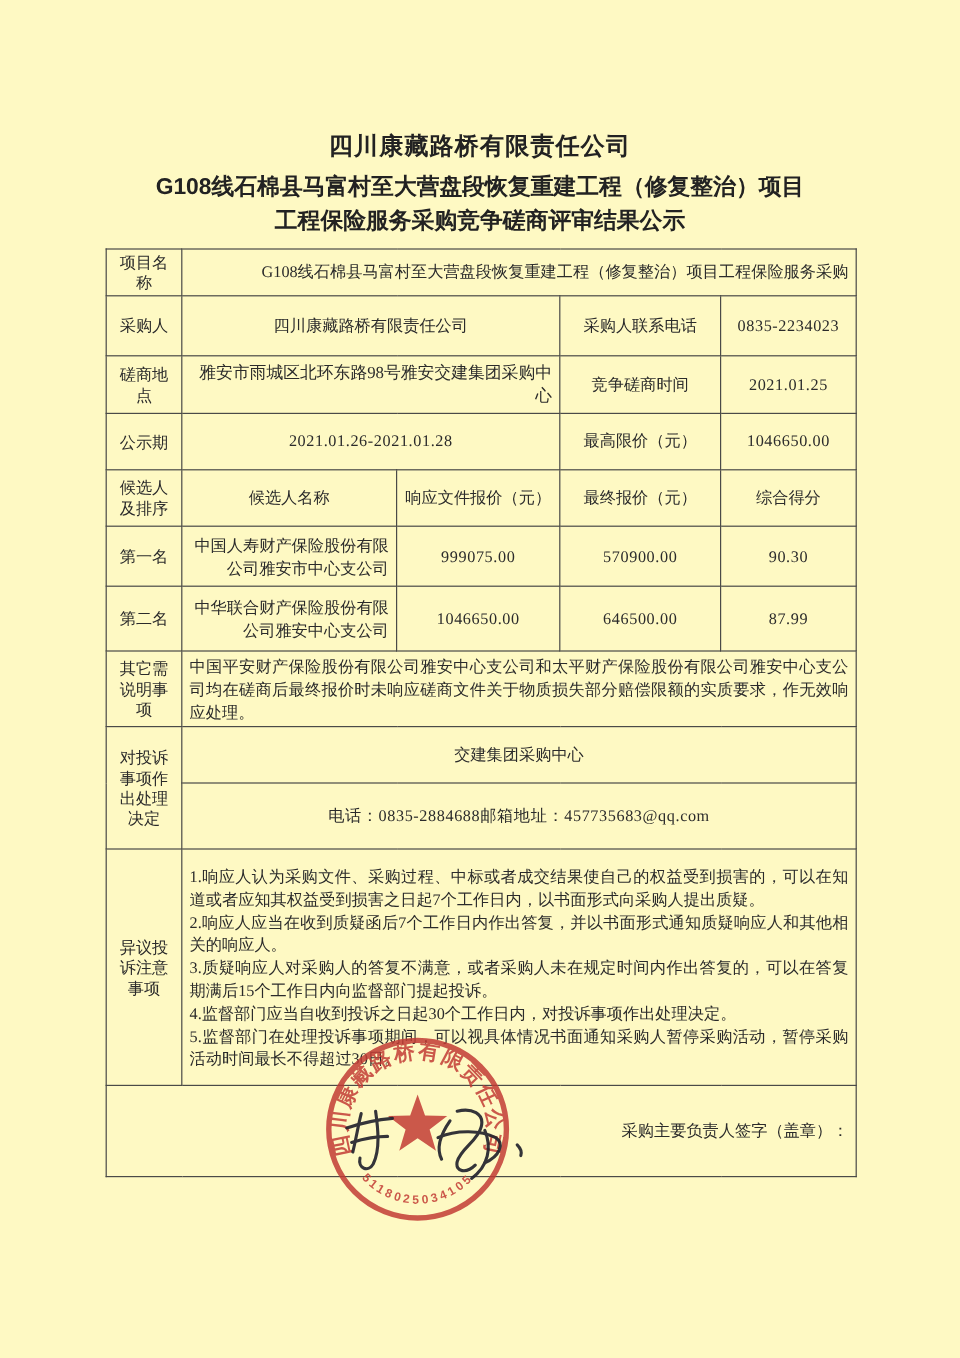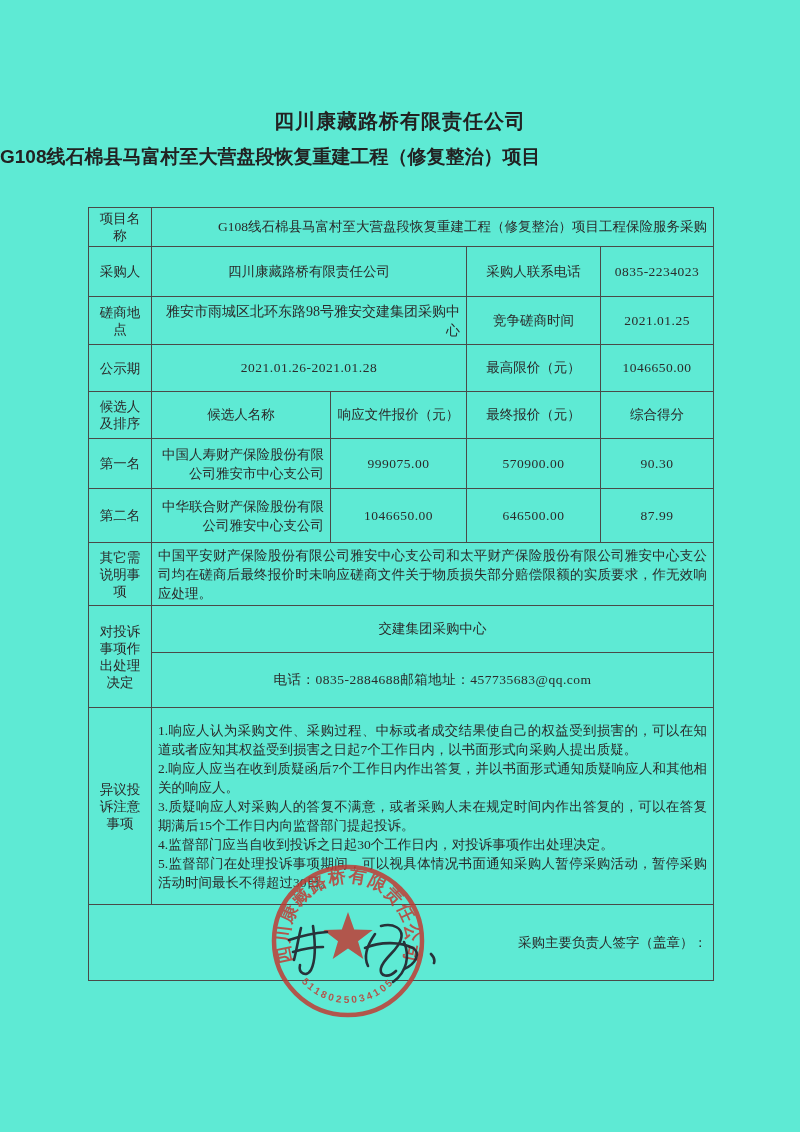--- a/index.html
+++ b/index.html
@@ -1,27 +1,27 @@
 <!DOCTYPE html>
 <html style="--seal-color: #c23a33;"><head>
 <meta charset="utf-8">
 <style>
   html,body { margin:0; padding:0; background:#e8e8e8; }
   .page {
     position:relative; width:800px; height:1132px; margin:0 auto;
-    background:#5eead4; overflow:hidden;
+    background:#fef9c3; overflow:hidden;
     font-family:"Liberation Serif","DejaVu Serif",serif; color:#2b2b2b;
   }
   .doc-title {
     position:absolute; top:108px; left:0; width:100%; text-align:center;
     font-family:"Liberation Sans","DejaVu Sans",sans-serif;
     font-weight:bold; font-size:20px; letter-spacing:1px; color:#222;
   }
   .doc-subtitle {
-    position:absolute; top:143px; left:0; width:100%; 
+    position:absolute; top:143px; left:0; width:100%; text-align:center;
     font-family:"Liberation Sans","DejaVu Sans",sans-serif;
     font-weight:bold; font-size:19px; line-height:28px; color:#222;
   }
   table.doc-table {
     position:absolute; left:88px; top:207px; width:625px;
     border-collapse:collapse; table-layout:fixed;
     font-size:13.5px; color:#2b2b2b;
   }
   .doc-table td {
     border:1.6px solid #4a4a48; padding:2px 6px; vertical-align:middle;
@@ -48,20 +48,21 @@
 </style>
 </head>
 <body>
 
 <div class="page">
 
   <div class="doc-title">四川康藏路桥有限责任公司</div>
 
   <div class="doc-subtitle">
     <div>G108线石棉县马富村至大营盘段恢复重建工程（修复整治）项目</div>
+    <div>工程保险服务采购竞争磋商评审结果公示</div>
   </div>
 
   <table class="doc-table">
     <colgroup>
       <col style="width:63px">
         <col style="width:179px">
         <col style="width:136px">
       <col style="width:134px">
         <col style="width:113px">
     </colgroup>

